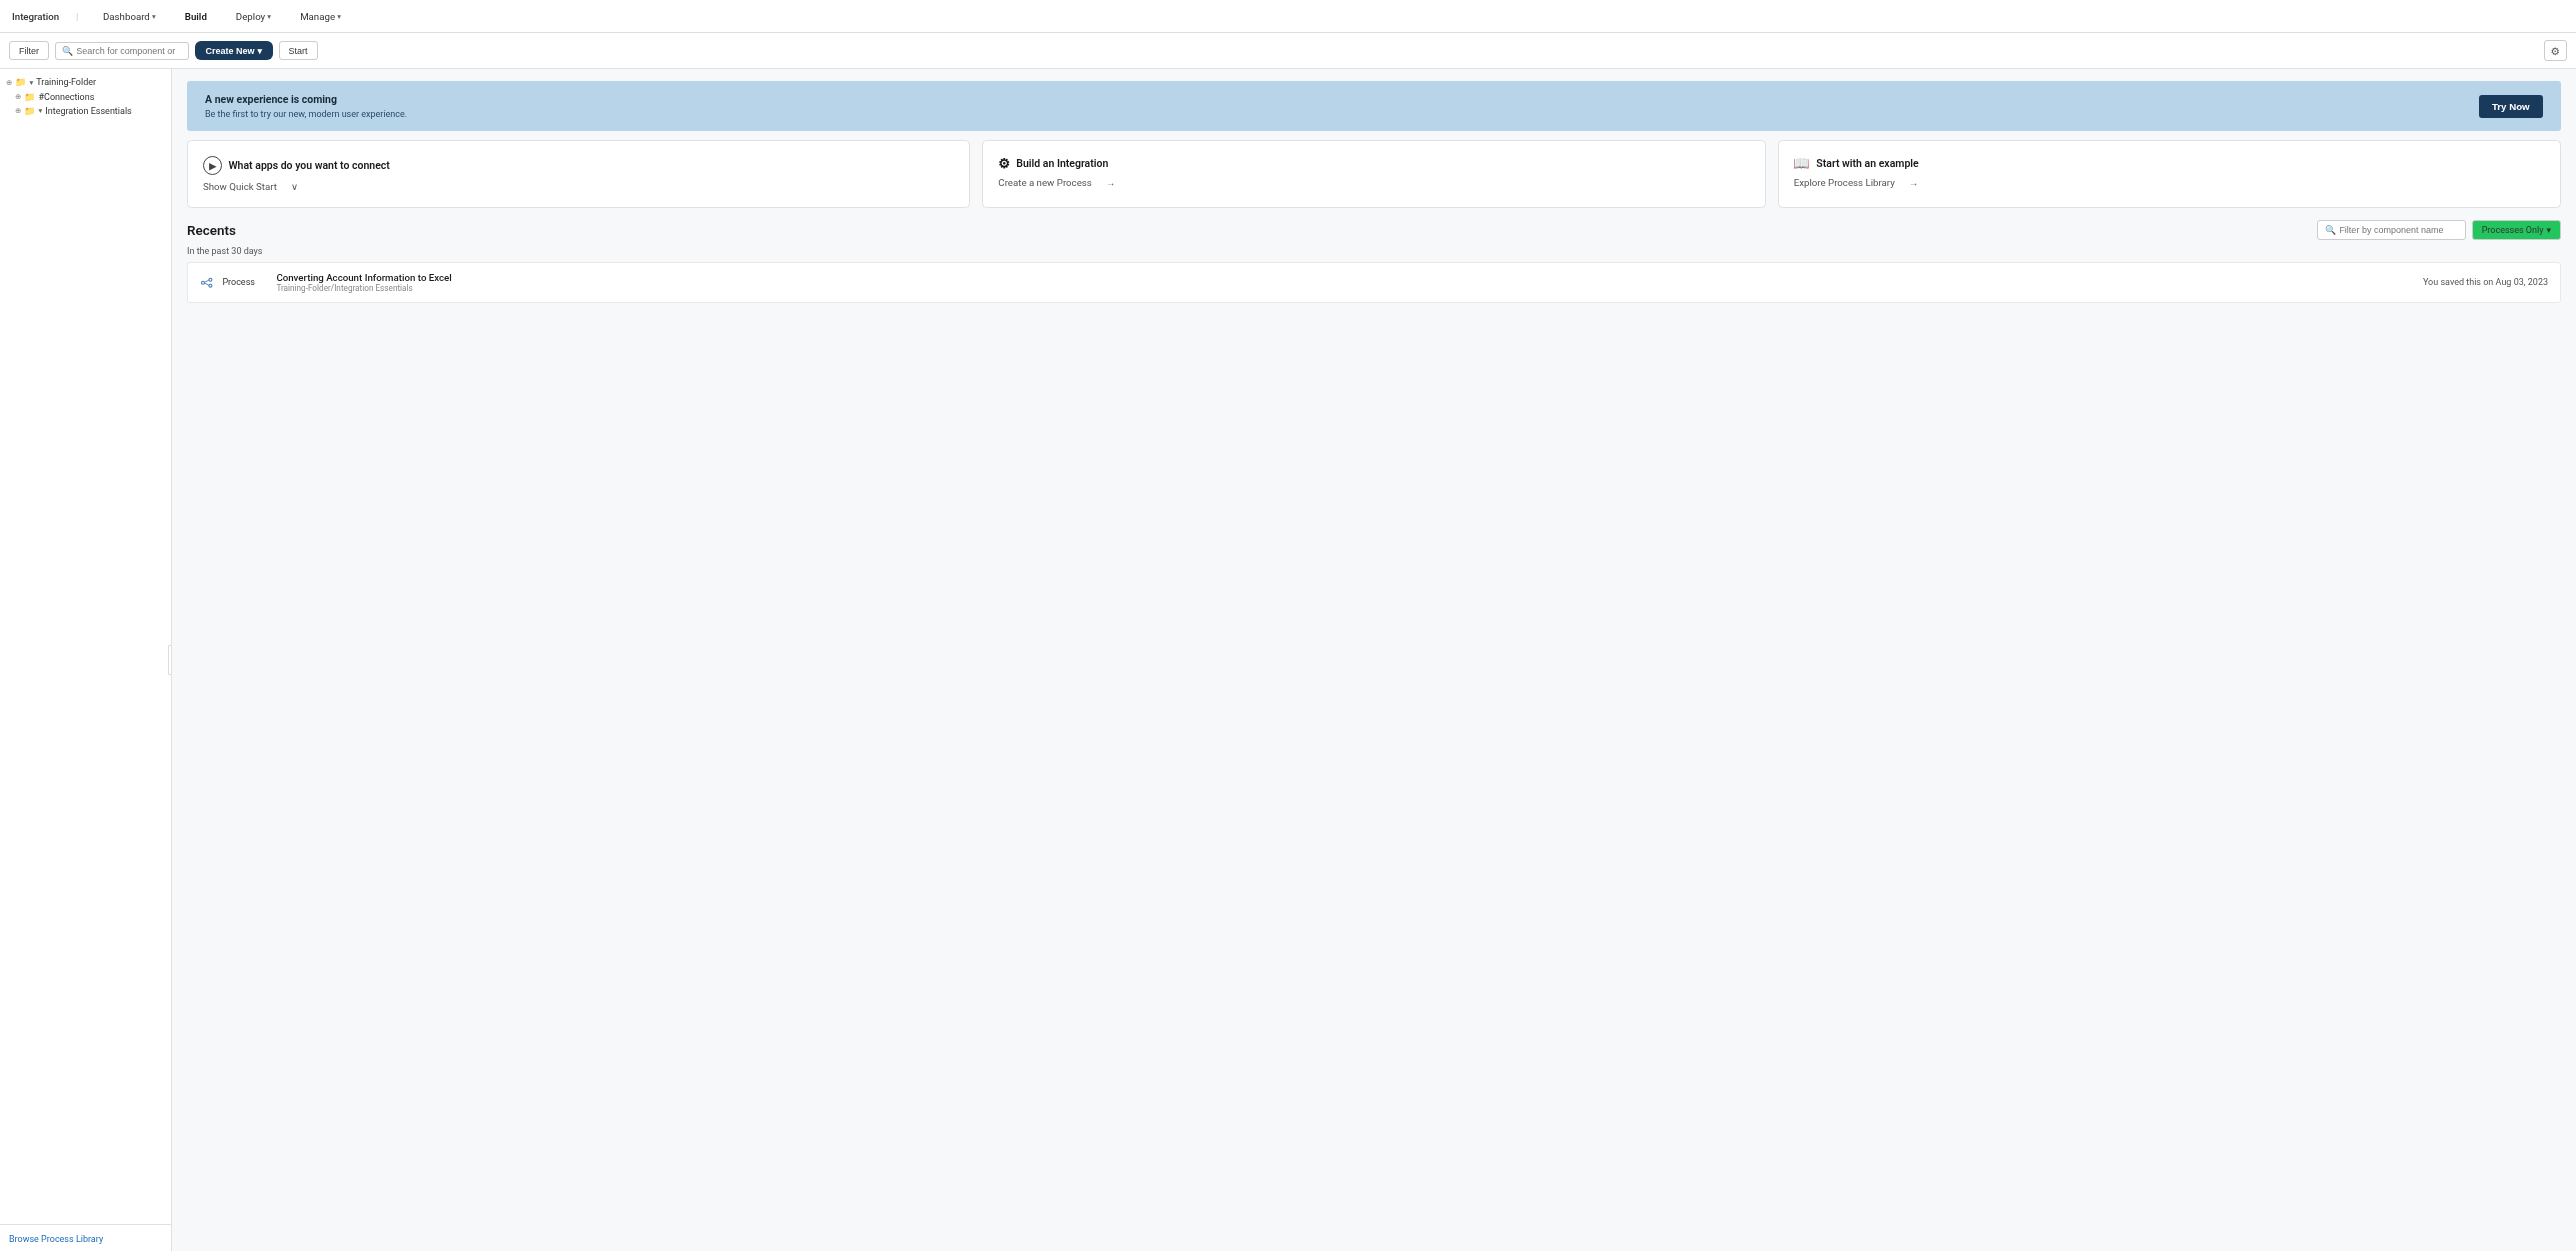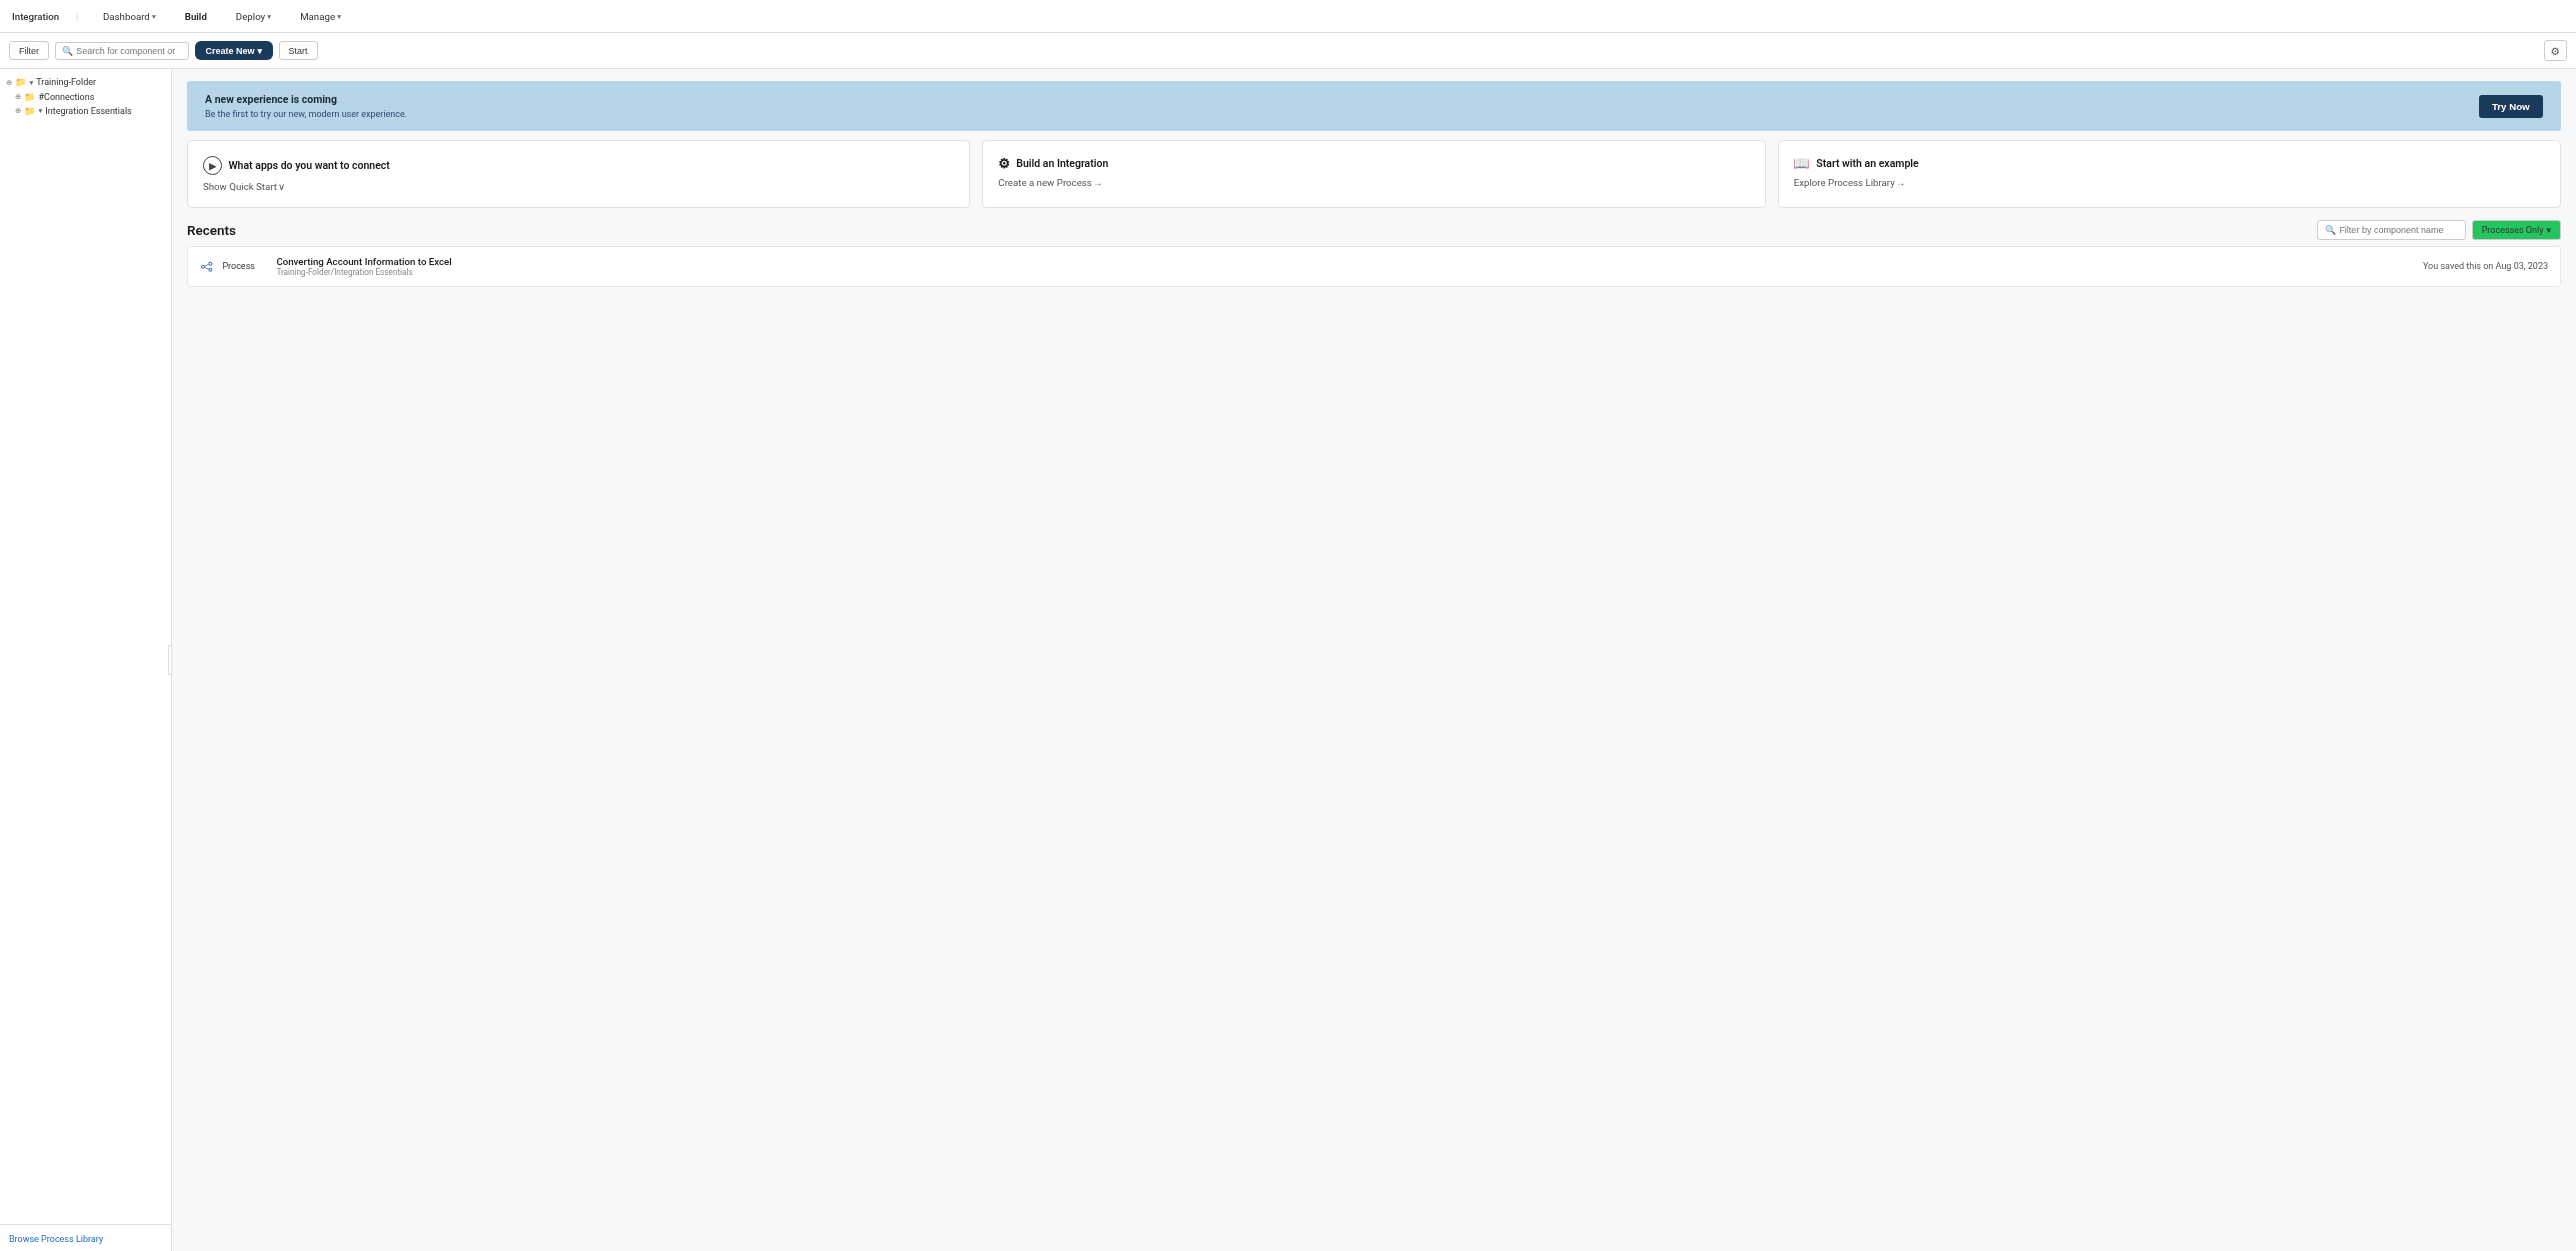--- a/index.html
+++ b/index.html
@@ -202,21 +202,21 @@
     }
     .card {
       background: #fff;
       border: 0.7px solid #e0e0e0;
       border-radius: 4.5px;
       padding: 15px;
       flex: 1;
       cursor: pointer;
     }
     .card-title { font-size: 10.5px; font-weight: 600; color: #1a1a1a; margin-bottom: 6px; display: flex; align-items: center; gap: 6px; }
-    .card-action { font-size: 9.7px; color: #555; display: flex; align-items: flex-end; gap: 1px; }
+    .card-action { font-size: 9.7px; color: #555; display: flex; align-items: flex-end; gap: 14px; }
 
     
     .recents-section { padding: 0 15px; }
     .recents-header {
       display: flex;
       align-items: center;
       justify-content: space-between;
       margin-bottom: 6px;
     }
     .recents-title { font-size: 13.4px; font-weight: 600; color: #1a1a1a; }
@@ -412,20 +412,21 @@
             <input type="text" placeholder="Filter by component name" style="">
           </div>
           <div class="processes-dropdown">
             <span>Processes Only</span>
             <span>▾</span>
           </div>
         </div>
       </div>
 
 
+      <p class="period-label">In the past 30 days</p>
 
       <div class="recent-row">
         <div class="recent-type-icon">
           <svg width="13.4" height="13.4" viewBox="0 0 18 18" fill="none" xmlns="http://www.w3.org/2000/svg">
             <circle cx="4" cy="9" r="2" stroke="#4a7ab5" stroke-width="1.5"></circle>
             <circle cx="14" cy="5" r="2" stroke="#4a7ab5" stroke-width="1.5"></circle>
             <circle cx="14" cy="13" r="2" stroke="#4a7ab5" stroke-width="1.5"></circle>
             <line x1="6" y1="8.5" x2="12" y2="5.5" stroke="#4a7ab5" stroke-width="1.2"></line>
             <line x1="6" y1="9.5" x2="12" y2="12.5" stroke="#4a7ab5" stroke-width="1.2"></line>
           </svg>

